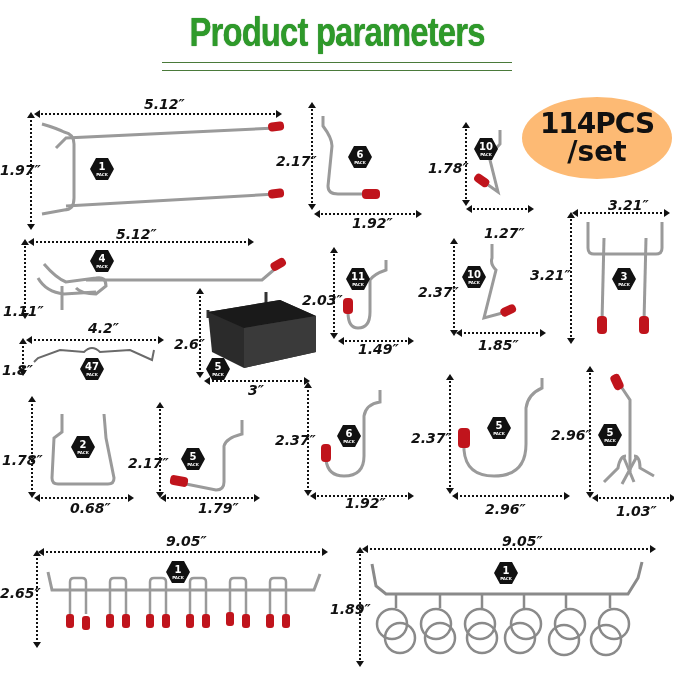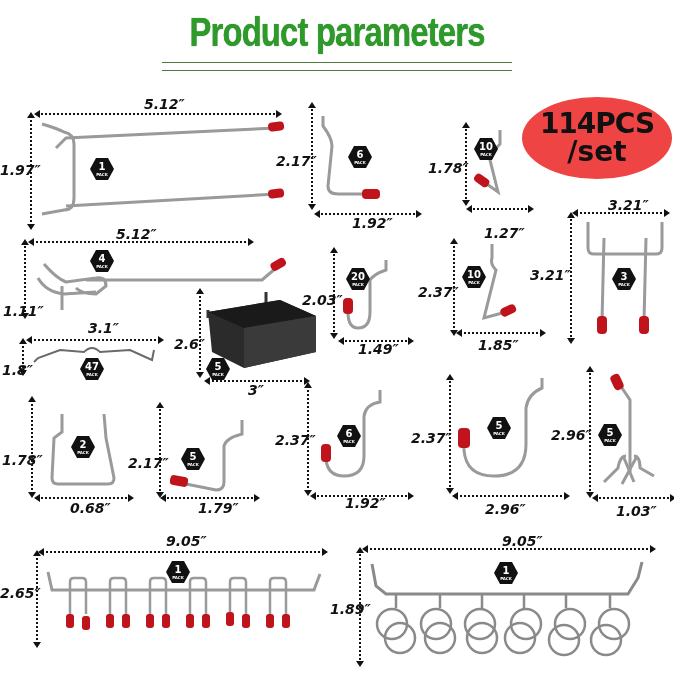--- a/index.html
+++ b/index.html
@@ -1,19 +1,19 @@
 <!DOCTYPE html>
 <html><head>
 <meta charset="utf-8">
 <style>
   html, body { margin:0; padding:0; background:#fff; }
   body { width:674px; height:674px; position:relative; overflow:hidden; font-family:"DejaVu Sans", sans-serif; }
   .title { position:absolute; left:0; width:674px; top:10px; text-align:center; font-family:"Liberation Sans", sans-serif; font-weight:bold; font-size:40px; color:#2e9a2a; letter-spacing:-1px; transform:scaleX(0.82); text-shadow:0 0 1px #1d6e1a; }
   .rule { position:absolute; left:162px; width:350px; height:1px; background:#4a7a3a; }
-  .badge { position:absolute; left:522px; top:97px; width:150px; height:82px; border-radius:50%; background:#ef4444; display:flex; flex-direction:column; align-items:center; justify-content:center; font-family:"DejaVu Sans", sans-serif; font-weight:bold; color:#111; line-height:1.0; }
+  .badge { position:absolute; left:522px; top:97px; width:150px; height:82px; border-radius:50%; background:#fdba74; display:flex; flex-direction:column; align-items:center; justify-content:center; font-family:"DejaVu Sans", sans-serif; font-weight:bold; color:#111; line-height:1.0; }
   .badge .l1 { font-size:28px; letter-spacing:-1px; }
   .badge .l2 { font-size:28px; }
   .dim { position:absolute; font-family:"DejaVu Sans", sans-serif; font-style:italic; font-weight:bold; font-size:14px; color:#111; white-space:nowrap; }
   .hline { position:absolute; height:0; border-top:2px dotted #111; }
   .vline { position:absolute; width:0; border-left:2px dotted #111; }
   .hline::before, .hline::after { content:""; position:absolute; top:-5px; border:4px solid transparent; }
   .hline::before { left:-4px; border-right:6px solid #111; border-left:none; }
   .hline::after { right:-4px; border-left:6px solid #111; border-right:none; }
   .vline::before, .vline::after { content:""; position:absolute; left:-5px; border:4px solid transparent; }
   .vline::before { top:-4px; border-bottom:6px solid #111; border-top:none; }
@@ -102,21 +102,21 @@
 </div>
 
 <div>
   <div class="vline" style="left:333px;top:251px;height:84px;"></div>
   <div class="dim" style="left:302px;top:292px;">2.03″</div>
   <svg class="item" style="left:340px;top:248px;" width="60" height="90" viewBox="0 0 60 90">
     <path d="M46 12 L46 22 Q34 26 30 32 L30 64 Q30 80 18 80 Q8 80 8 64" fill="none" stroke="#9a9a9a" stroke-width="3"></path>
     <rect x="3" y="50" width="10" height="16" rx="4" fill="#c0141c"></rect>
   </svg>
   <div class="hex" style="left:346px;top:268px;">
-      <span class="n">20</span>
+      <span class="n">11</span>
       <span class="p">PACK</span>
     </div>
   <div class="hline" style="left:342px;top:340px;width:68px;"></div>
   <div class="dim" style="left:358px;top:341px;">1.49″</div>
 </div>
 
 <div>
   <div class="vline" style="left:453px;top:242px;height:90px;"></div>
   <div class="dim" style="left:418px;top:284px;">2.37″</div>
   <svg class="item" style="left:462px;top:240px;" width="60" height="90" viewBox="0 0 60 90">
@@ -143,21 +143,21 @@
     <rect x="15" y="98" width="10" height="18" rx="4" fill="#c0141c"></rect>
     <rect x="57" y="98" width="10" height="18" rx="4" fill="#c0141c"></rect>
   </svg>
   <div class="hex" style="left:612px;top:268px;">
       <span class="n">3</span>
       <span class="p">PACK</span>
     </div>
 </div>
 
 <div>
-  <div class="dim" style="left:88px;top:320px;">3.1″</div>
+  <div class="dim" style="left:88px;top:320px;">4.2″</div>
   <div class="hline" style="left:30px;top:339px;width:130px;"></div>
   <div class="vline" style="left:22px;top:342px;height:30px;"></div>
   <div class="dim" style="left:2px;top:362px;">1.8″</div>
   <svg class="item" style="left:30px;top:344px;" width="130" height="24" viewBox="0 0 130 24">
     <path d="M4 18 L8 14 L30 6 L54 8 Q62 0 70 8 L100 6 L122 16 L124 6" fill="none" stroke="#6a6a6a" stroke-width="2"></path>
   </svg>
   <div class="hex" style="left:80px;top:358px;">
       <span class="n">47</span>
       <span class="p">PACK</span>
     </div>

